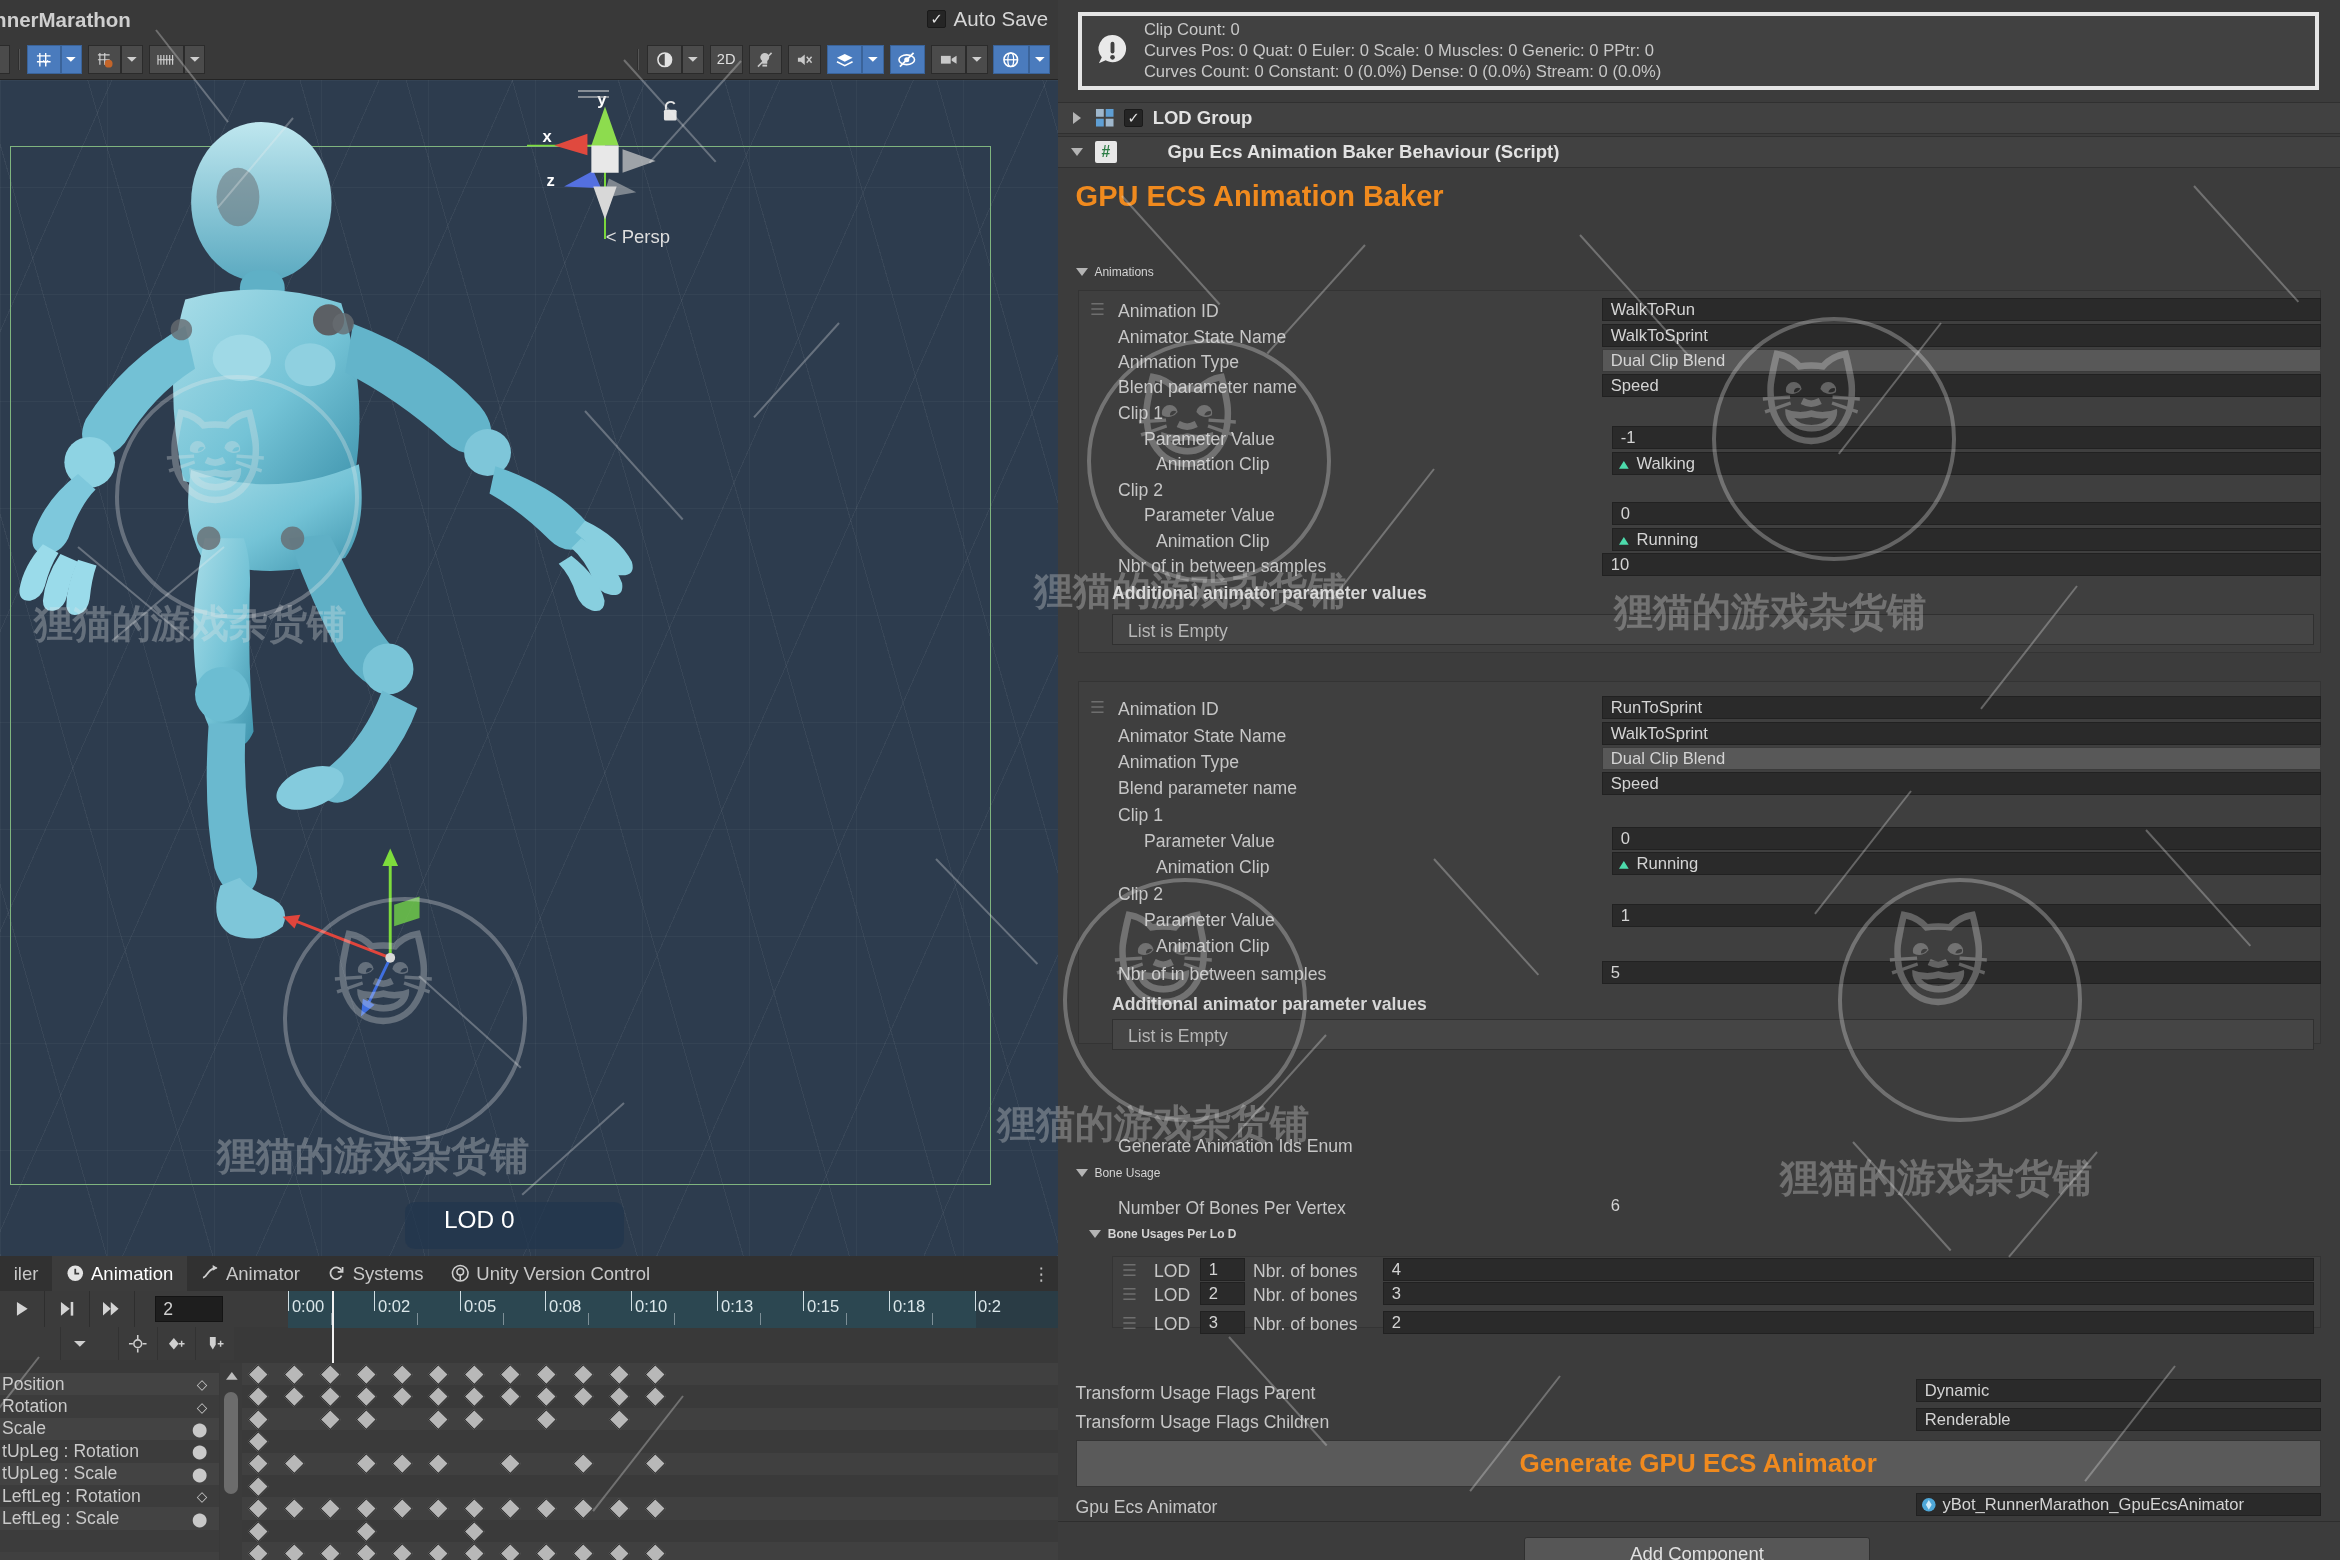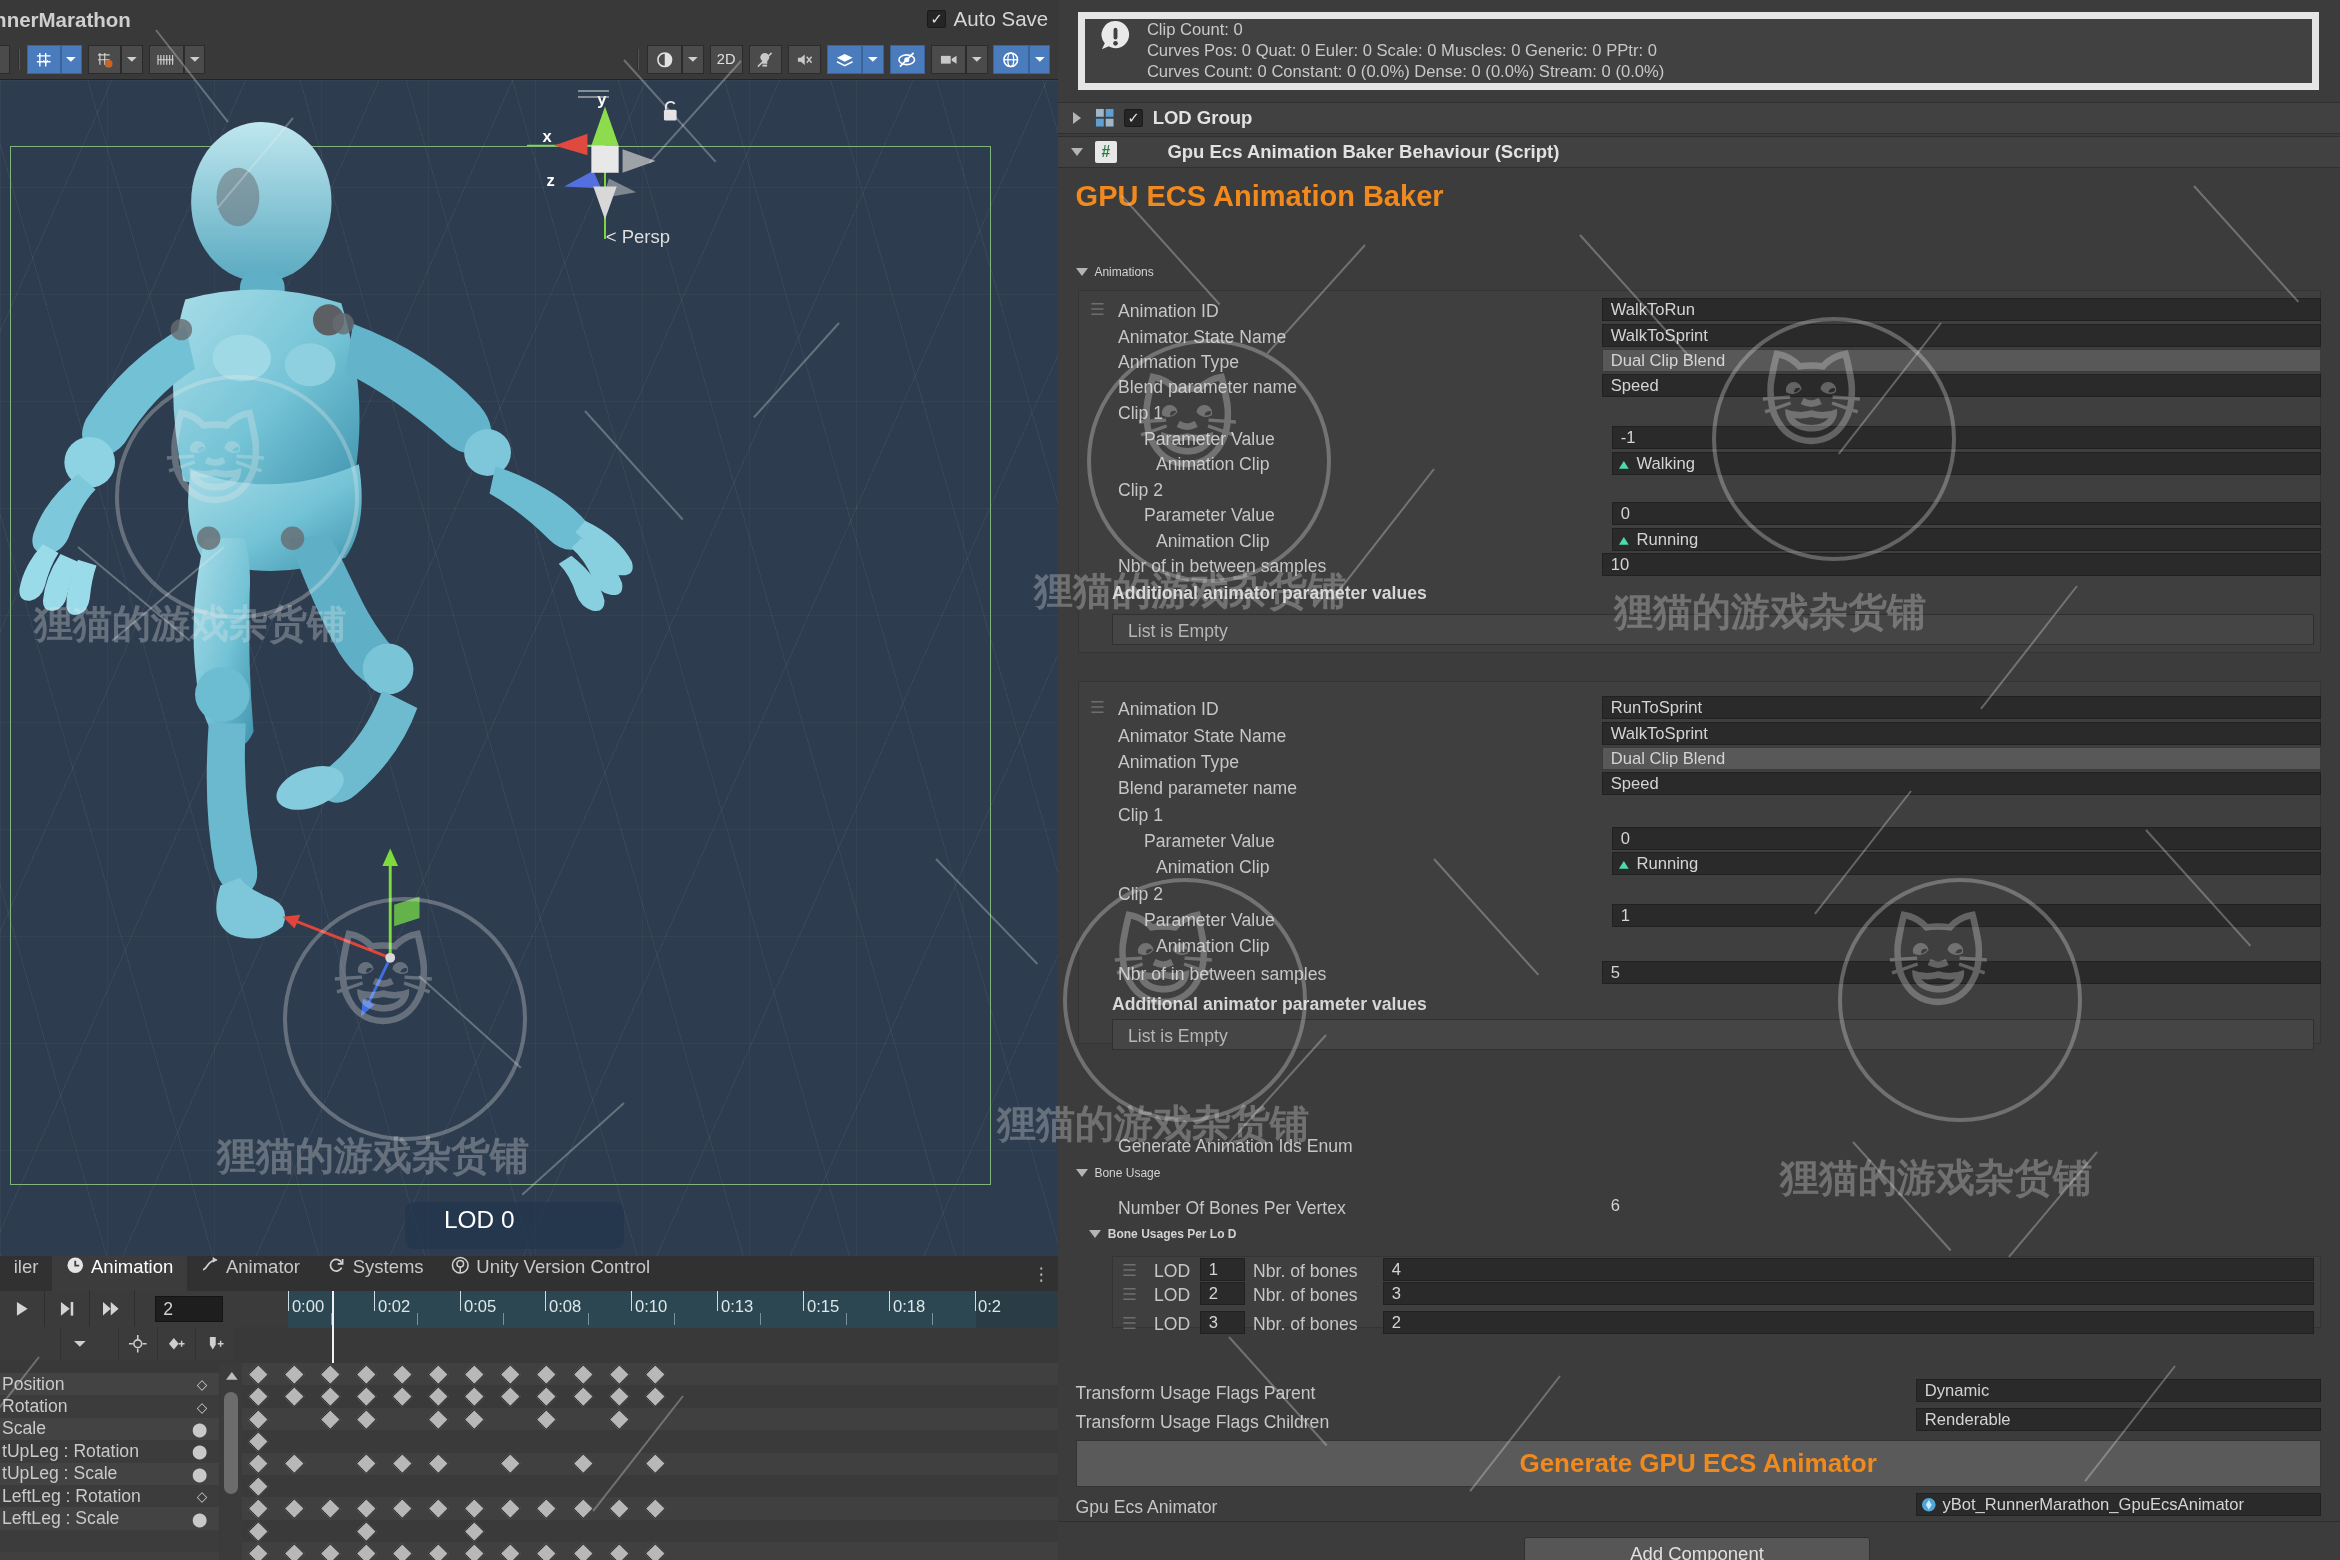--- a/index.html
+++ b/index.html
@@ -40,21 +40,21 @@
   .sel-outline { position:absolute; left:9.8px; top:66px; width:981px; height:1039px; border:1px solid #7fb47f; }
   .gizmo { position:absolute; right:375px; top:4.9px; width:156px; height:156px; }
   .persp-lbl { position:absolute; right:388px; top:146px; font-size:18.5px; color:#dedede; }
   .lock-ic { position:absolute; right:378px; top:19.5px; }
   .lod-lbl { position:absolute; left:444px; top:1126px; font-size:24.4px; color:#fff; }
   .lod-chip { position:absolute; left:405px; top:1122px; width:219px; height:47px; background:#21364d; border-radius:9.8px; opacity:.72; }
 
   
   .anim-panel { position:absolute; left:0; top:1256px; width:1058px; height:304px; background:#393939; }
   .anim-tabs { position:absolute; left:0; top:0; width:100%; height:35px; background:#313131; display:flex; align-items:flex-end; }
-  .atab { height:35px; display:flex; align-items:flex-start; gap:6.8px; padding:0 13.7px; font-size:18.5px; color:#c8c8c8; }
+  .atab { height:35px; display:flex; align-items:center; gap:6.8px; padding:0 13.7px; font-size:18.5px; color:#c8c8c8; }
   .atab.active { background:#3c3c3c; color:#ffffff; }
   .atab-ic { width:18.5px; height:18.5px; display:inline-block; }
   .tabs-menu { position:absolute; right:7.8px; top:7.8px; font-size:17.6px; color:#bdbdbd; }
 
   .anim-ctrlrow { position:absolute; left:0; top:35px; width:288px; height:36px; background:#3b3b3b; display:flex; align-items:center; }
   .pbtn { width:45px; height:36px; display:flex; align-items:center; justify-content:center; border-right:1px solid #2e2e2e; }
   .frame-field { margin-left:19.5px; width:68px; height:26px; background:#1e1e1e; border:1px solid #141414; color:#d0d0d0;
      font-size:17.6px; display:flex; align-items:center; padding-left:7.8px; }
   .anim-ctrlrow2 { position:absolute; left:0; top:71px; width:234px; height:33px; background:#3b3b3b; display:flex; align-items:center; }
   .mini { width:39px; height:33px; display:flex; align-items:center; justify-content:center; border-left:1px solid #323232; }
@@ -79,21 +79,21 @@
   .dope { position:absolute; left:242px; top:107px; width:816px; height:197px; background:#3a3a3a; overflow:hidden; }
   .dope-row { height:22.4px; position:relative; }
   .dope-row.odd { background:#404040; }
   .dope-row.even { background:#3a3a3a; }
   .kf { position:absolute; top:3.9px; width:14.6px; height:14.6px; background:#b8b8b8; transform:rotate(45deg);
        border:1px solid #2b2b2b; }
 
   
   .insp { position:absolute; left:1058px; top:0; width:1282px; height:1560px; background:#3c3c3c; overflow:hidden; }
   .helpbox { position:absolute; left:19.5px; top:11.7px; width:1241px; height:78px; background:#414141;
-     border:7px solid #e5e5e5; display:flex; align-items:flex-start; gap:13.7px; padding-left:13.7px; }
+     border:4px solid #e5e5e5; display:flex; align-items:center; gap:13.7px; padding-left:13.7px; }
   .helpbox-ic { width:35px; height:35px; flex:0 0 35px; }
   .helpbox-txt { font-size:16.6px; line-height:1.28; color:#c8c8c8; }
 
   .comp-hdr { position:absolute; left:0; width:1282px; height:32px; display:flex; align-items:center;
      background:#414141; border-top:1px solid #303030; border-bottom:1px solid #303030; padding-left:11.7px; gap:9.8px; }
   .foldout { width:15.6px; height:15.6px; display:flex; align-items:center; justify-content:center; color:#b9b9b9; font-size:11.7px; }
   .comp-ic { width:19.5px; height:19.5px; }
   .comp-name { font-size:18.5px; color:#e2e2e2; font-weight:bold; }
   .cs-ic { width:21.5px; height:21.5px; background:#e8e8e8; border-radius:2px; color:#2d7d46; font-size:15.6px;
            display:flex; align-items:center; justify-content:center; font-weight:bold; }

